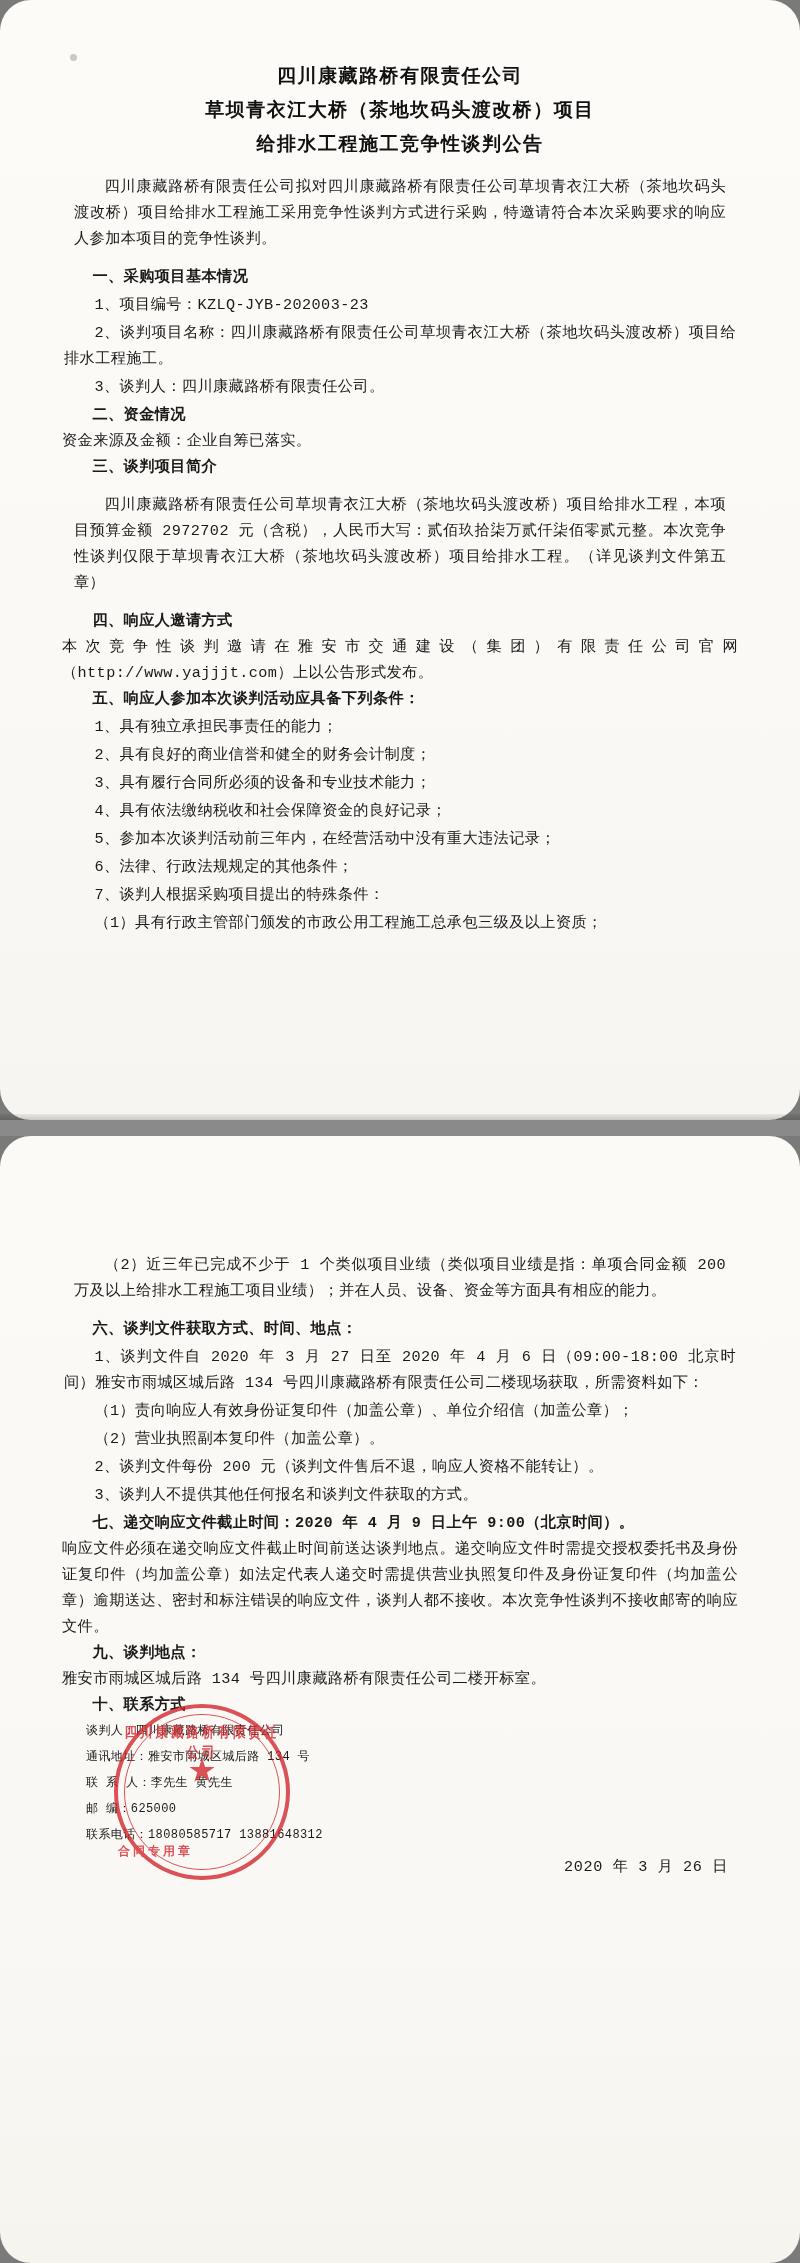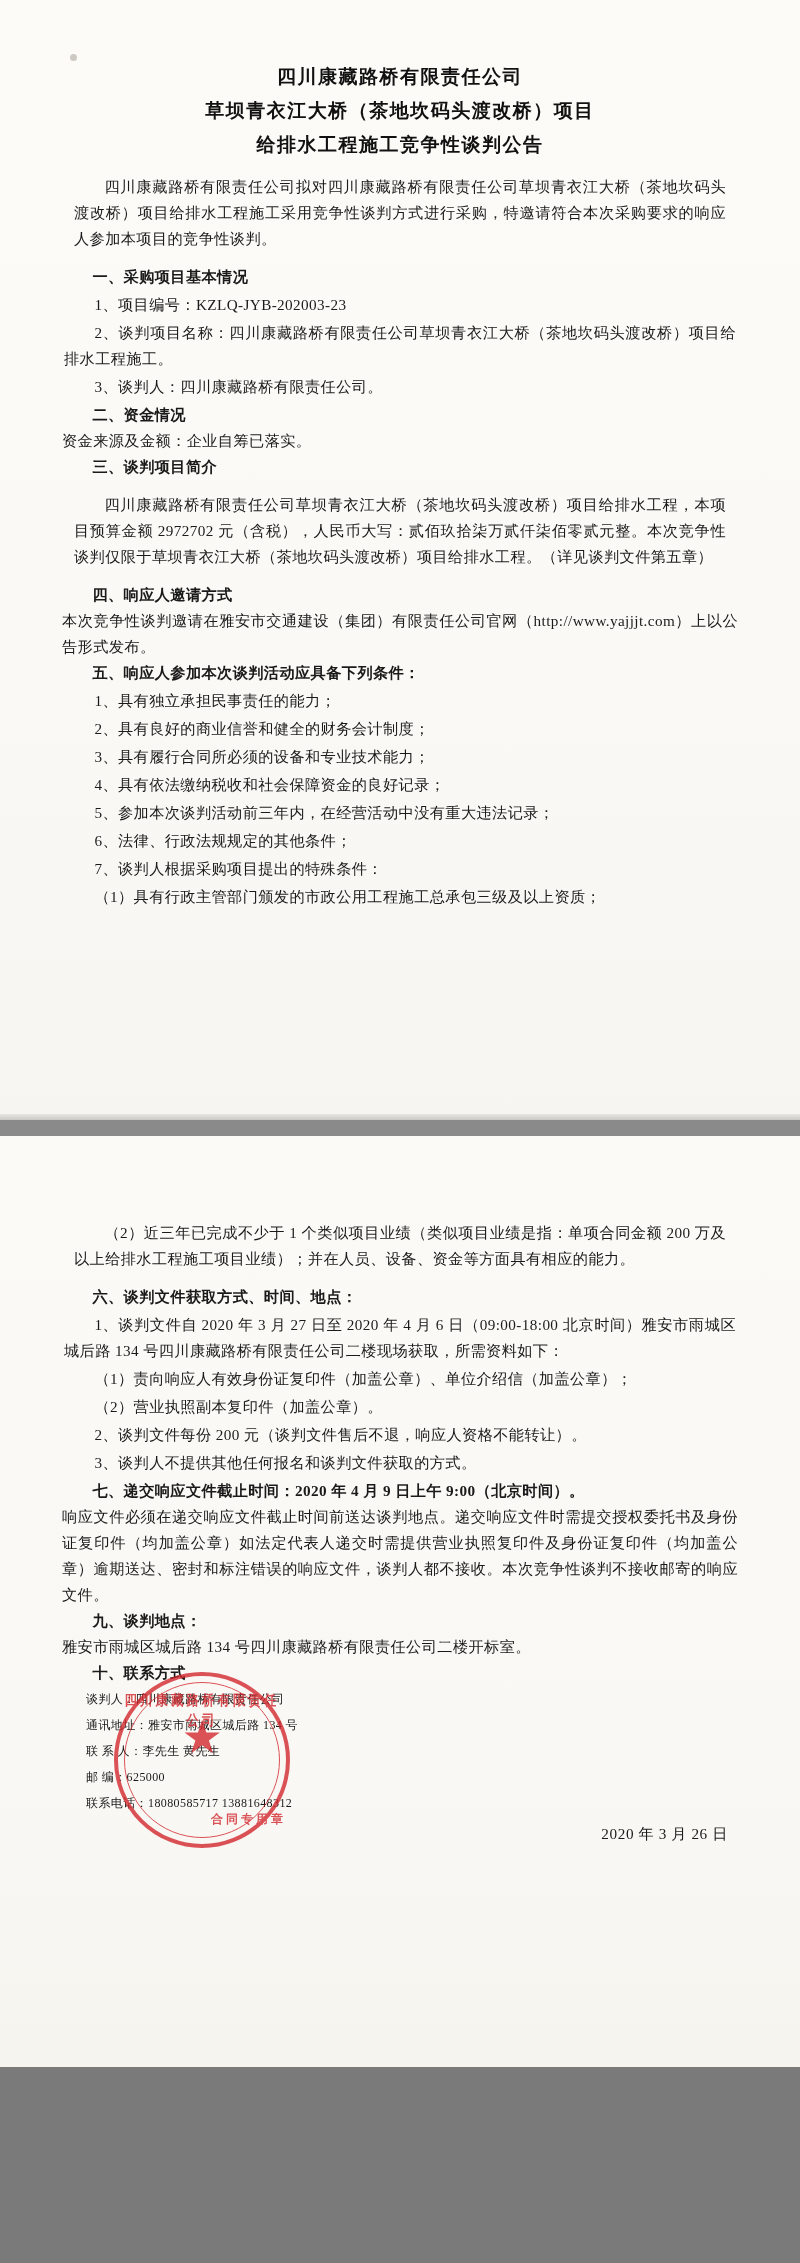--- a/index.html
+++ b/index.html
@@ -8,35 +8,36 @@
     background: #7a7a7a;
   }
   body {
     width: 800px;
   }
   .page {
     position: relative;
     width: 800px;
     background: #fbfaf7;
     box-sizing: border-box;
-    font-family: Liberation Serif, serif;
+    font-family: Liberation Mono, monospace;
     color: #1a1a1a;
+    border-radius: 31px;
   }
   .page-1 {
     height: 1120px;
     padding: 60px 62px 0 62px;
     background: linear-gradient(180deg, #fcfbf8 0%, #faf9f5 60%, #f7f5f1 100%);
   }
   .page-gap {
     height: 16px;
     background: #8a8a8a;
   }
   .page-2 {
-    height: 931px;
-    padding: 72px 62px 0 62px;
+    height: 1127px;
+    padding: 104px 62px 0 62px;
     background: linear-gradient(180deg, #fbfaf6 0%, #faf8f4 70%, #f6f4ef 100%);
   }
   .title-block {
     text-align: center;
     margin-bottom: 10px;
   }
   .title-line {
     font-size: 19px;
     font-weight: bold;
     letter-spacing: 1.5px;
@@ -141,23 +142,23 @@
     top: 18px;
     left: 0;
     right: 0;
     text-align: center;
     font-size: 12.5px;
     transform: scaleY(1.15);
   }
   .seal-text .arc-bottom {
     position: absolute;
     bottom: 16px;
-    left: 12px;
+    left: 0;
     right: 0;
-    text-align: right;
+    text-align: left;
     font-size: 12px;
   }
   .corner-mark {
     position: absolute;
     left: 70px;
     top: 54px;
     width: 7px;
     height: 7px;
     background: #b9b4ab;
     border-radius: 50%;

